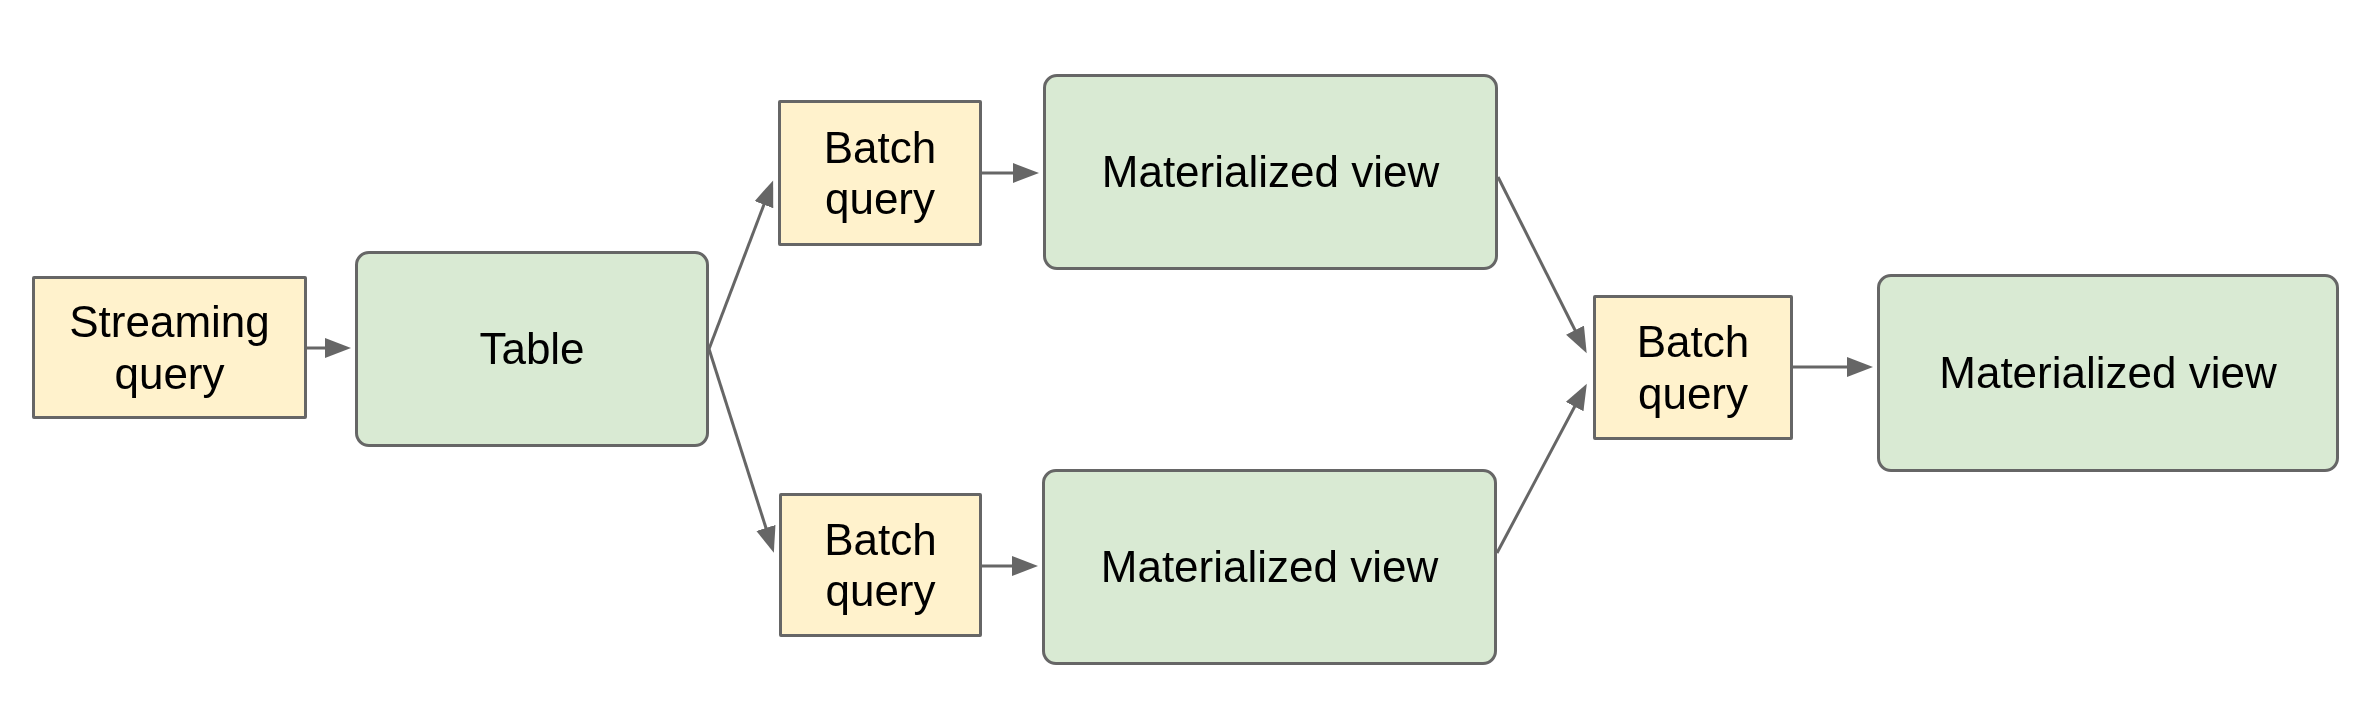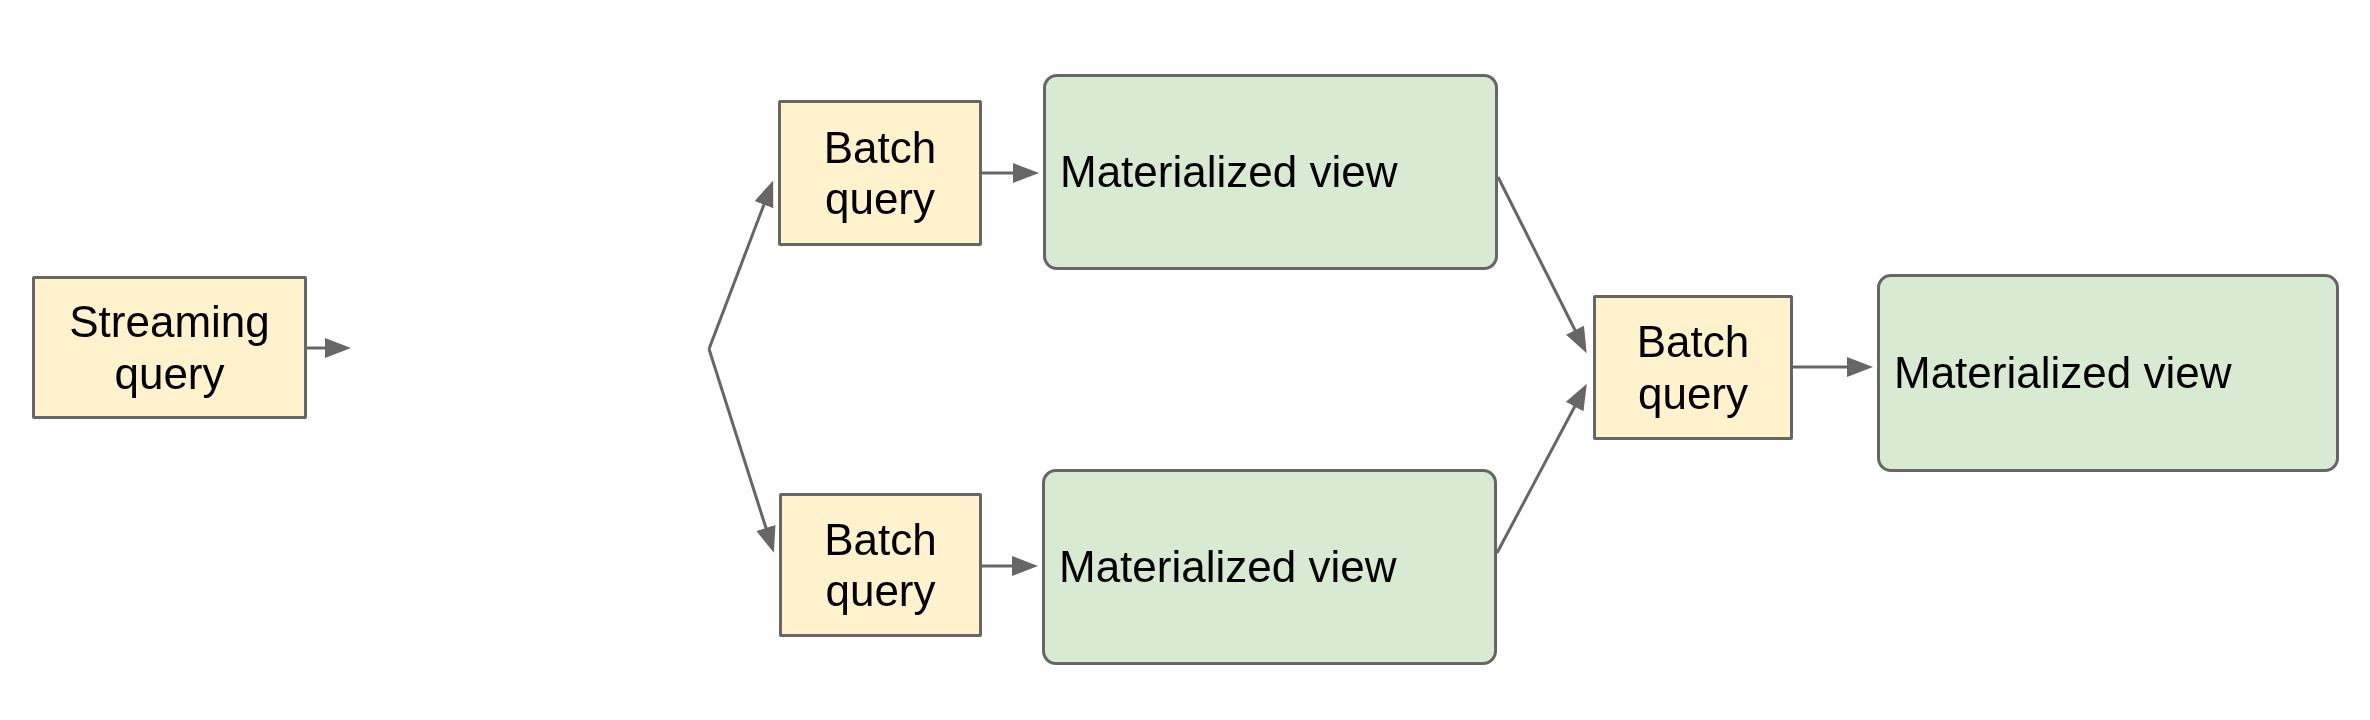--- a/index.html
+++ b/index.html
@@ -18,20 +18,21 @@
   #connector-layer {
     position: absolute;
     left: 0; top: 0;
     width: 2370px;
     height: 720px;
   }
   .node {
     position: absolute;
     display: flex;
     align-items: center;
+    justify-content: center;
     text-align: center;
     box-sizing: border-box;
     border: 3px solid #666666;
     color: #000000;
     font-size: 44px;
     line-height: 1.16;
     padding: 4px 14px;
   }
   .node--query {
     border-radius: 2px;
@@ -67,20 +68,23 @@
     <line x1="982" y1="566" x2="1032" y2="566" stroke-width="3" marker-end="url(#arrowhead)" stroke="#666666"></line>
     <line x1="1498" y1="177" x2="1584" y2="348" stroke-width="3" marker-end="url(#arrowhead)" stroke="#666666"></line>
     <line x1="1497" y1="553" x2="1584" y2="389" stroke-width="3" marker-end="url(#arrowhead)" stroke="#666666"></line>
     <line x1="1793" y1="367" x2="1867" y2="367" stroke-width="3" marker-end="url(#arrowhead)" stroke="#666666"></line>
   </svg>
 
   <div class="node node--query" id="node-streaming-query" style="background-color: rgb(255, 242, 204); border-color: rgb(102, 102, 102); color: rgb(0, 0, 0);">
     <span>Streaming query</span>
   </div>
 
+  <div class="node node--view" id="node-table" style="background-color: rgb(217, 234, 211); border-color: rgb(102, 102, 102); color: rgb(0, 0, 0);">
+    <span>Table</span>
+  </div>
 
   <div class="node node--query" id="node-batch-query-top" style="background-color: rgb(255, 242, 204); border-color: rgb(102, 102, 102); color: rgb(0, 0, 0);">
     <span>Batch query</span>
   </div>
 
   <div class="node node--view" id="node-materialized-view-top" style="background-color: rgb(217, 234, 211); border-color: rgb(102, 102, 102); color: rgb(0, 0, 0);">
     <span>Materialized view</span>
   </div>
 
   <div class="node node--query" id="node-batch-query-bottom" style="background-color: rgb(255, 242, 204); border-color: rgb(102, 102, 102); color: rgb(0, 0, 0);">

